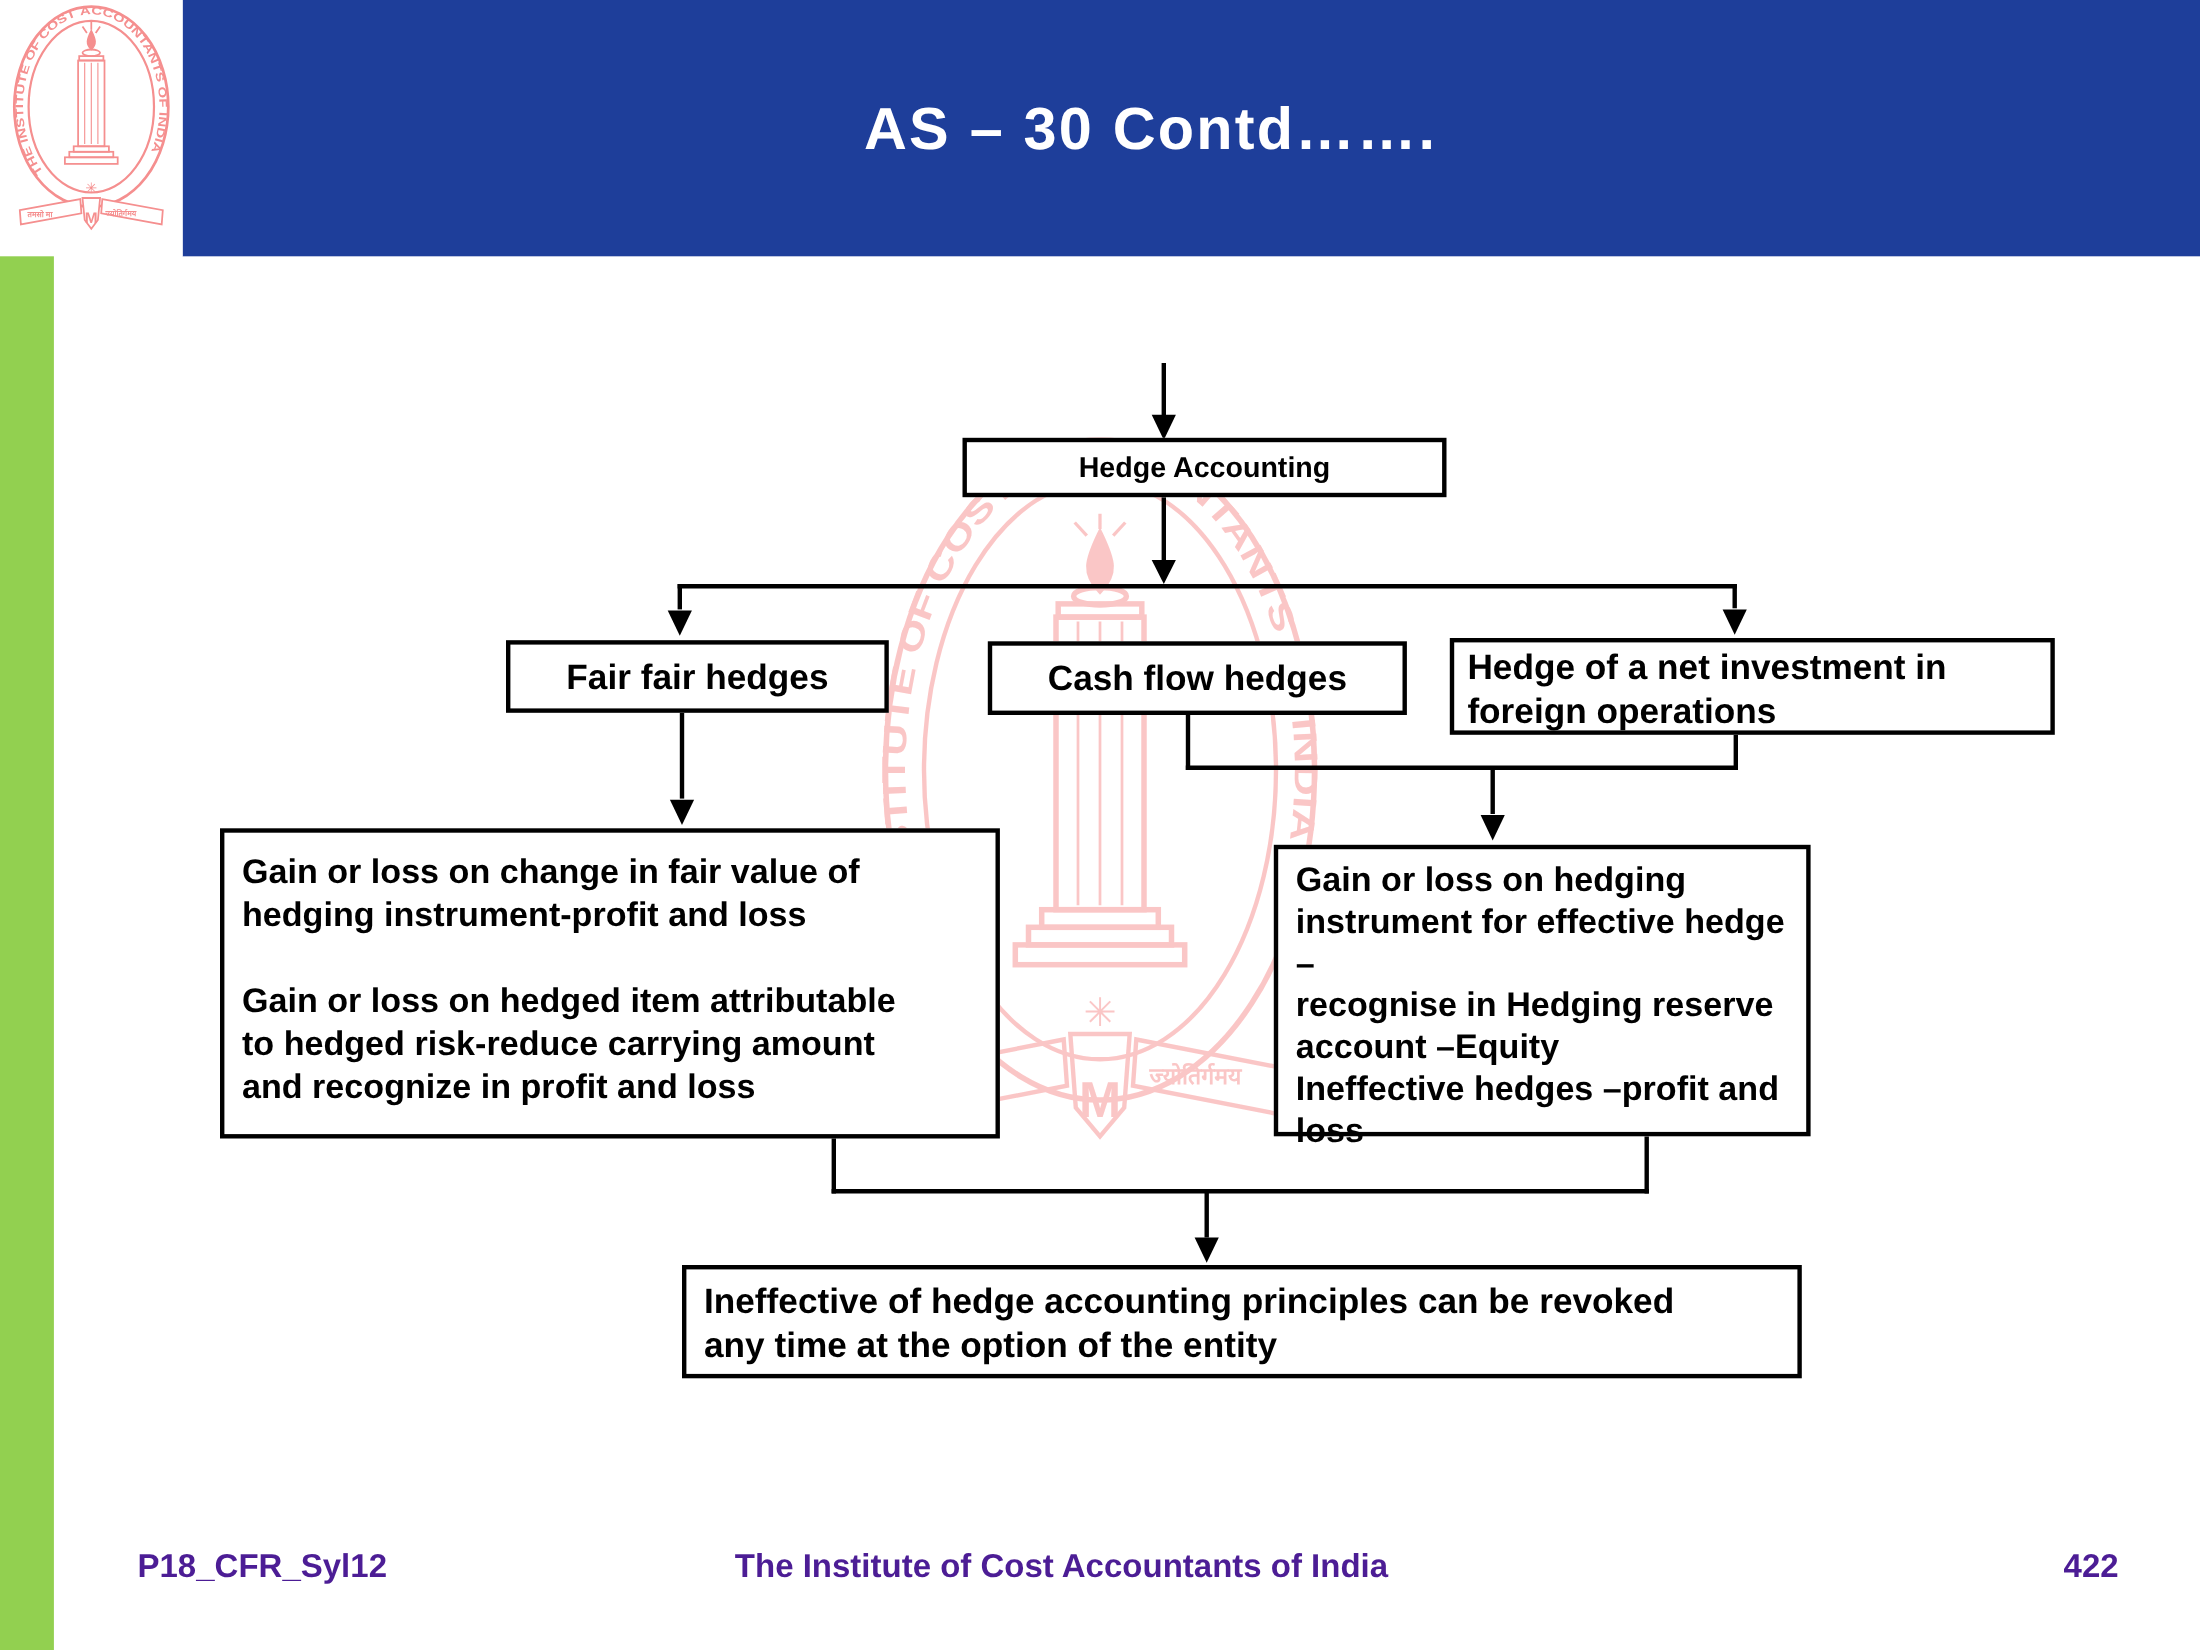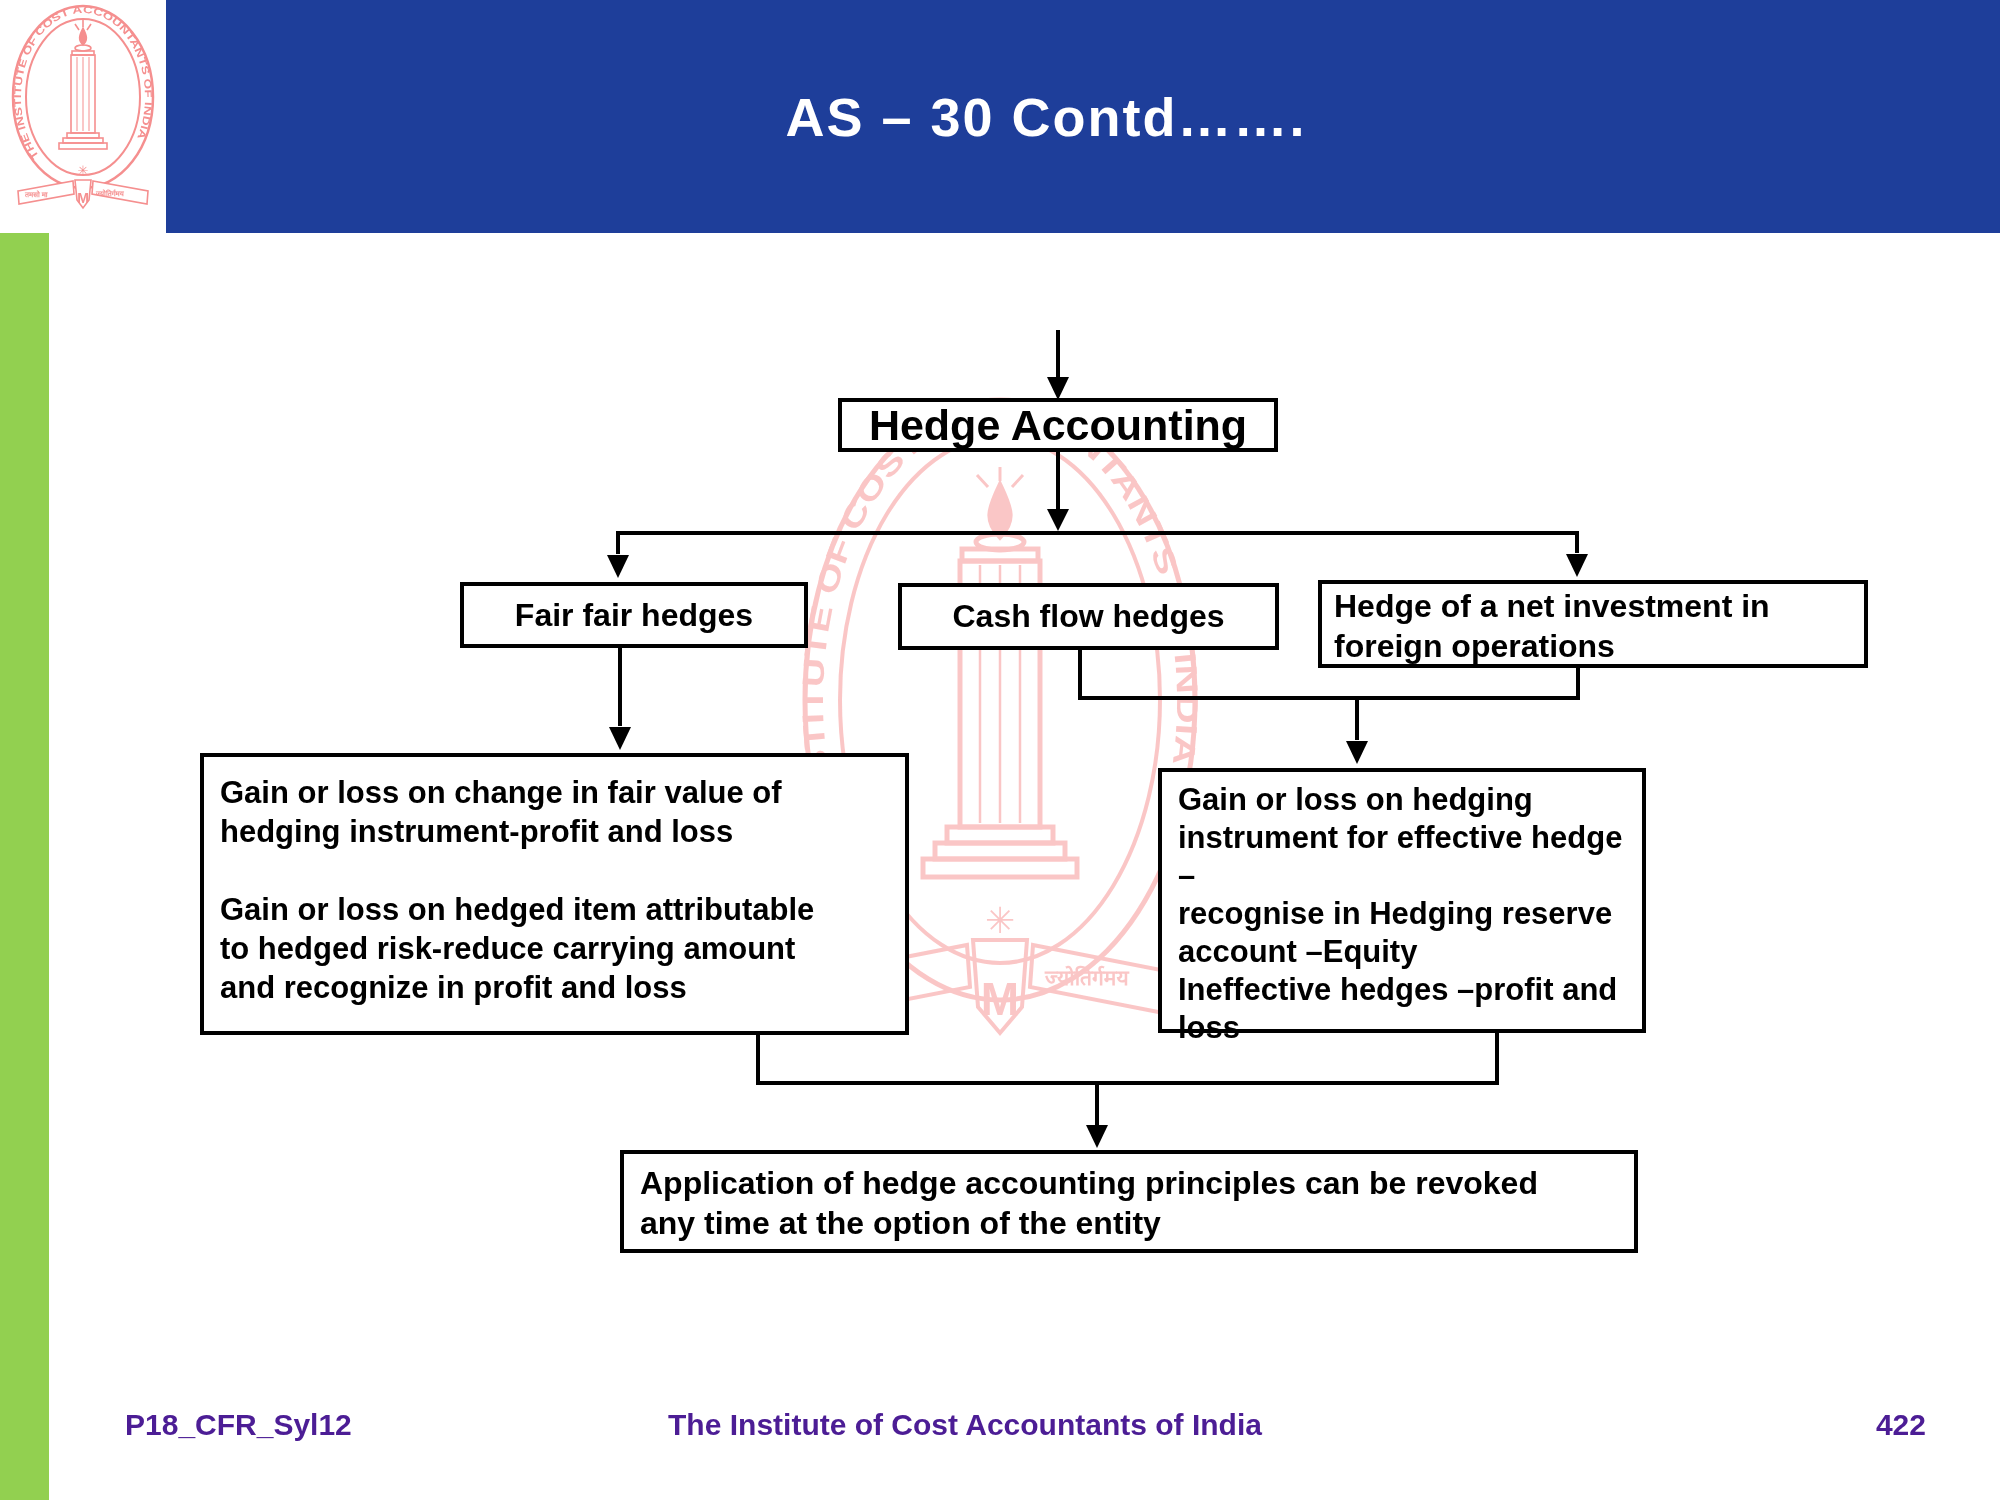--- a/index.html
+++ b/index.html
@@ -9,21 +9,21 @@
   .slide-title{position:absolute;left:166px;top:0;width:1760px;height:233px;display:flex;
                align-items:center;justify-content:center;color:#ffffff;font-size:54px;letter-spacing:2px;}
   .logo-area{position:absolute;left:0;top:0;width:166px;height:233px;background:#ffffff;}
   .green-bar{position:absolute;left:0;top:233px;width:49px;height:1267px;background:#92d050;}
   .watermark{position:absolute;left:745px;top:385px;width:510px;height:700px;opacity:0.5;}
   .connectors{position:absolute;left:0;top:0;width:2000px;height:1500px;pointer-events:none;}
   .box{position:absolute;background:#ffffff;border:4px solid #000;color:#000;box-sizing:border-box;}
   .box.center{display:flex;align-items:center;justify-content:center;text-align:center;}
   .pre{white-space:pre-line;}
   .fs32{font-size:32px;}
-  .lbl-hedge{font-size:43px;}
+  .lbl-hedge{font-size:26px;margin-left:37px;}
   .net-inv{font-size:32px;line-height:40px;padding:2px 12px;}
   .left-detail{font-size:31px;line-height:39px;padding:16px 16px;}
   .right-detail{font-size:31px;line-height:38px;padding:9px 16px;}
   .revoke{font-size:32px;line-height:40px;padding:9px 16px;}
   .footer-item{position:absolute;top:1408px;color:#4c1d95;font-size:30px;}
   .footer-left{left:125px;}
   .footer-center{left:0;width:1930px;text-align:center;}
   .footer-right{left:0;width:1914px;text-align:right;padding-left:12px;}
   svg text{font-family:"Liberation Sans","DejaVu Sans",sans-serif;font-weight:bold;}
 </style>
@@ -149,20 +149,20 @@
 to hedged risk-reduce carrying amount
 and recognize in profit and loss</div>
 
   <div class="box right-detail pre" style="left:1158px;top:768px;width:488px;height:265px;">Gain or loss on hedging
 instrument for effective hedge –
 recognise in Hedging reserve
 account –Equity
 Ineffective hedges –profit and
 loss</div>
 
-  <div class="box revoke pre" style="left:620px;top:1150px;width:1018px;height:103px;">Application of hedge accounting principles can be revoked
+  <div class="box revoke pre" style="left:620px;top:1150px;width:1018px;height:103px;">Ineffective of hedge accounting principles can be revoked
 any time at the option of the entity</div>
 
   <div class="footer-item footer-left">P18_CFR_Syl12</div>
   <div class="footer-item footer-center">The Institute of Cost Accountants of India</div>
   <div class="footer-item footer-right">422</div>
 
 </div>
 
 </body></html>

